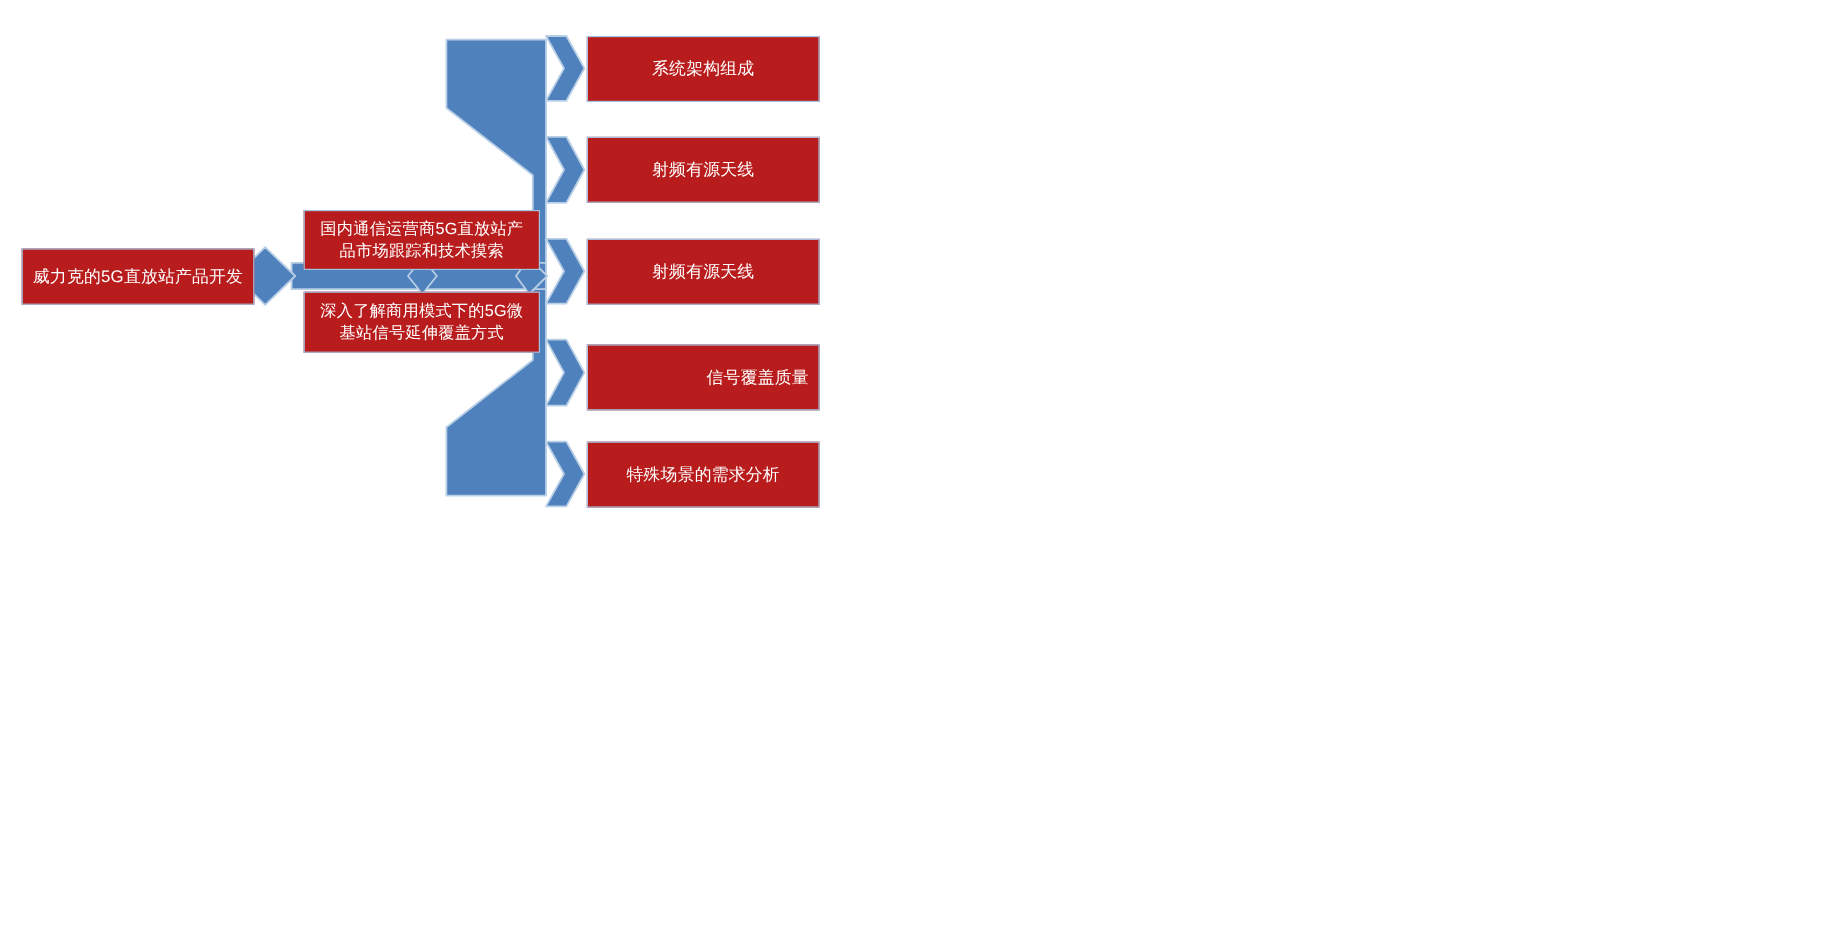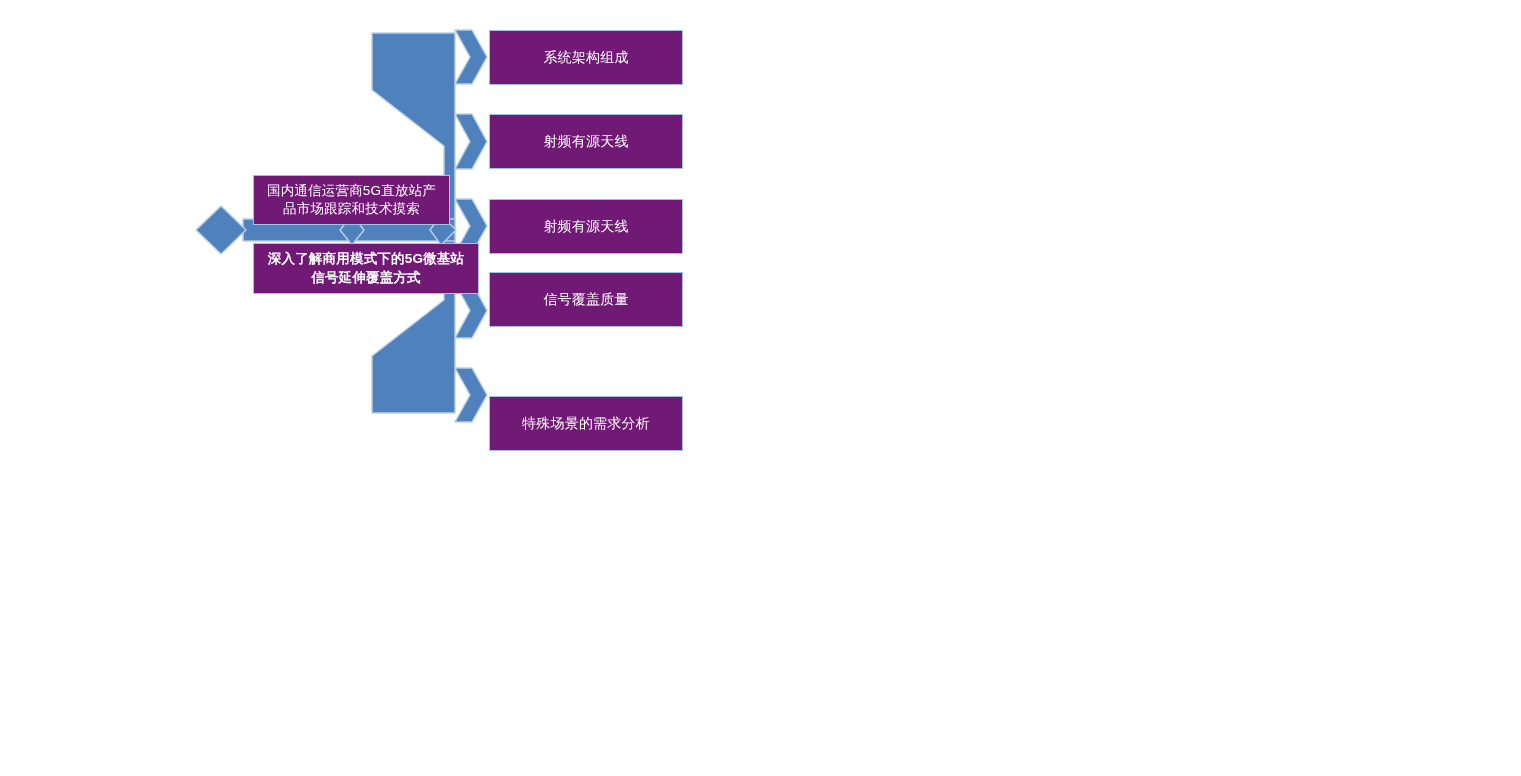--- a/index.html
+++ b/index.html
@@ -26,21 +26,21 @@
     position: absolute;
     left: 0;
     top: 0;
     width: 1521px;
     height: 776px;
     display: block;
   }
   .node-box {
     position: absolute;
     box-sizing: border-box;
-    background: #701a75;
+    background: #b91c1c;
     border: 1px solid #9fc3e0;
     display: flex;
     align-items: center;
     justify-content: center;
     text-align: center;
     color: #ffffff;
     line-height: 1.35;
     letter-spacing: 0.2px;
     padding: 2px 8px;
     -webkit-font-smoothing: antialiased;
@@ -62,37 +62,36 @@
     left: 253px;
     top: 155px;
     width: 197px;
     height: 50px;
     font-size: 13.5px;
     margin-top: 20px;
   }
   #node-mid-2 {
     left: 253px;
     top: 243px;
-    width: 226px;
+    width: 197px;
     height: 51px;
     font-size: 13.5px;
-    font-weight: bold;
   }
   
   .node-leaf {
     left: 489px;
     width: 194px;
     height: 55px;
     font-size: 14px;
   }
   #node-leaf-1 { top: 30px; }
   #node-leaf-2 { top: 114px; justify-content: flex-end; }
   #node-leaf-3 { top: 199px; }
-  #node-leaf-4 { top: 272px; }
-  #node-leaf-5 { top: 368px; margin-top: 28px; }
+  #node-leaf-4 { top: 287px; text-align: right; }
+  #node-leaf-5 { top: 368px; }
 </style>
 </head>
 <body>
 
 <div id="diagram-canvas">
 
   <svg class="shape-layer" viewBox="0 0 1521 776">
 
     <path d="M 372,33
              L 455,33
@@ -112,20 +111,23 @@
 
     <path d="M 243,219 L 455,219 L 455,241 L 243,241 Z" fill="#4f81bd" stroke="#b8cfe6" stroke-width="1.5" stroke-linejoin="round"></path>
 
     <path d="M 246,230 L 221,206 L 196,230 L 221,254 Z" fill="#4f81bd" stroke="#b8cfe6" stroke-width="1.5" stroke-linejoin="round"></path>
 
     <path d="M 352,215 L 364,230 L 352,245 L 340,230 Z" fill="#4f81bd" stroke="#b8cfe6" stroke-width="1.5" stroke-linejoin="round"></path>
 
     <path d="M 441,215 L 456,230 L 441,245 L 430,230 Z" fill="#4f81bd" stroke="#b8cfe6" stroke-width="1.5" stroke-linejoin="round"></path>
   </svg>
 
+  <div class="node-box" id="node-root">
+    <span class="node-label">威力克的5G直放站产品开发</span>
+  </div>
 
   <div class="node-box" id="node-mid-1">
     <span class="node-label">国内通信运营商5G直放站产品市场跟踪和技术摸索</span>
   </div>
 
   <div class="node-box" id="node-mid-2">
     <span class="node-label">深入了解商用模式下的5G微基站信号延伸覆盖方式</span>
   </div>
 
   <div class="node-box node-leaf" id="node-leaf-1">

